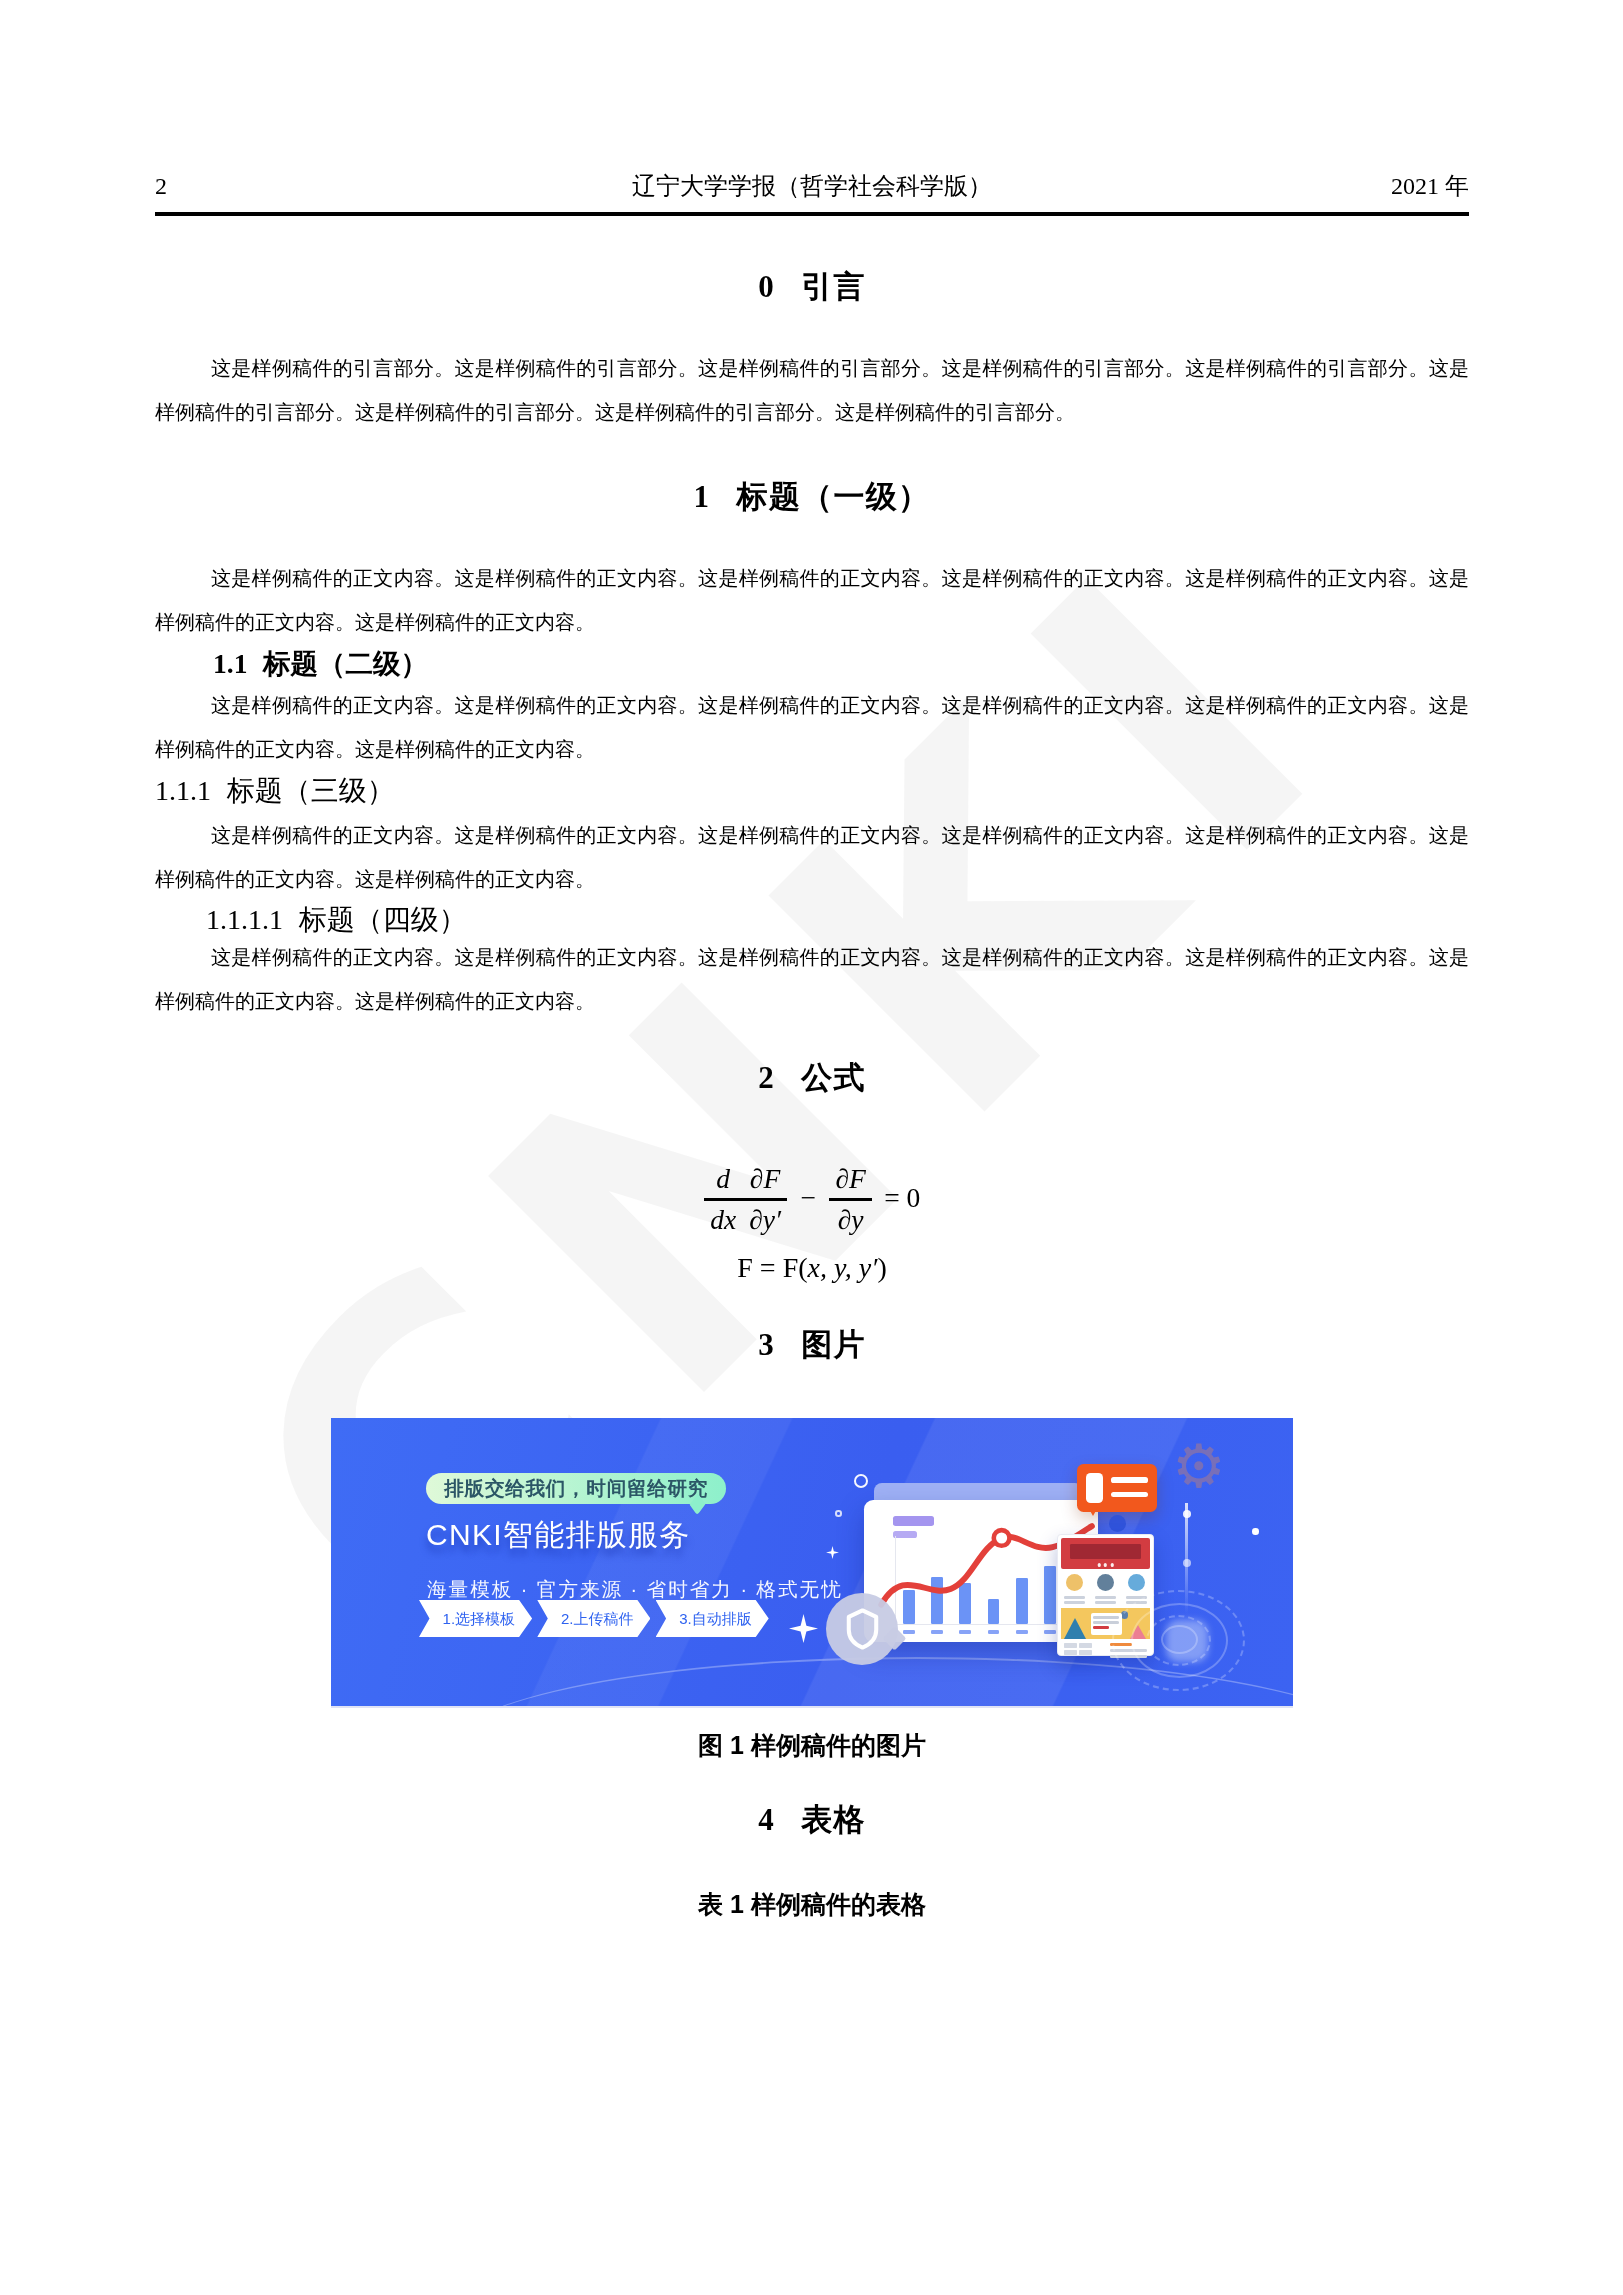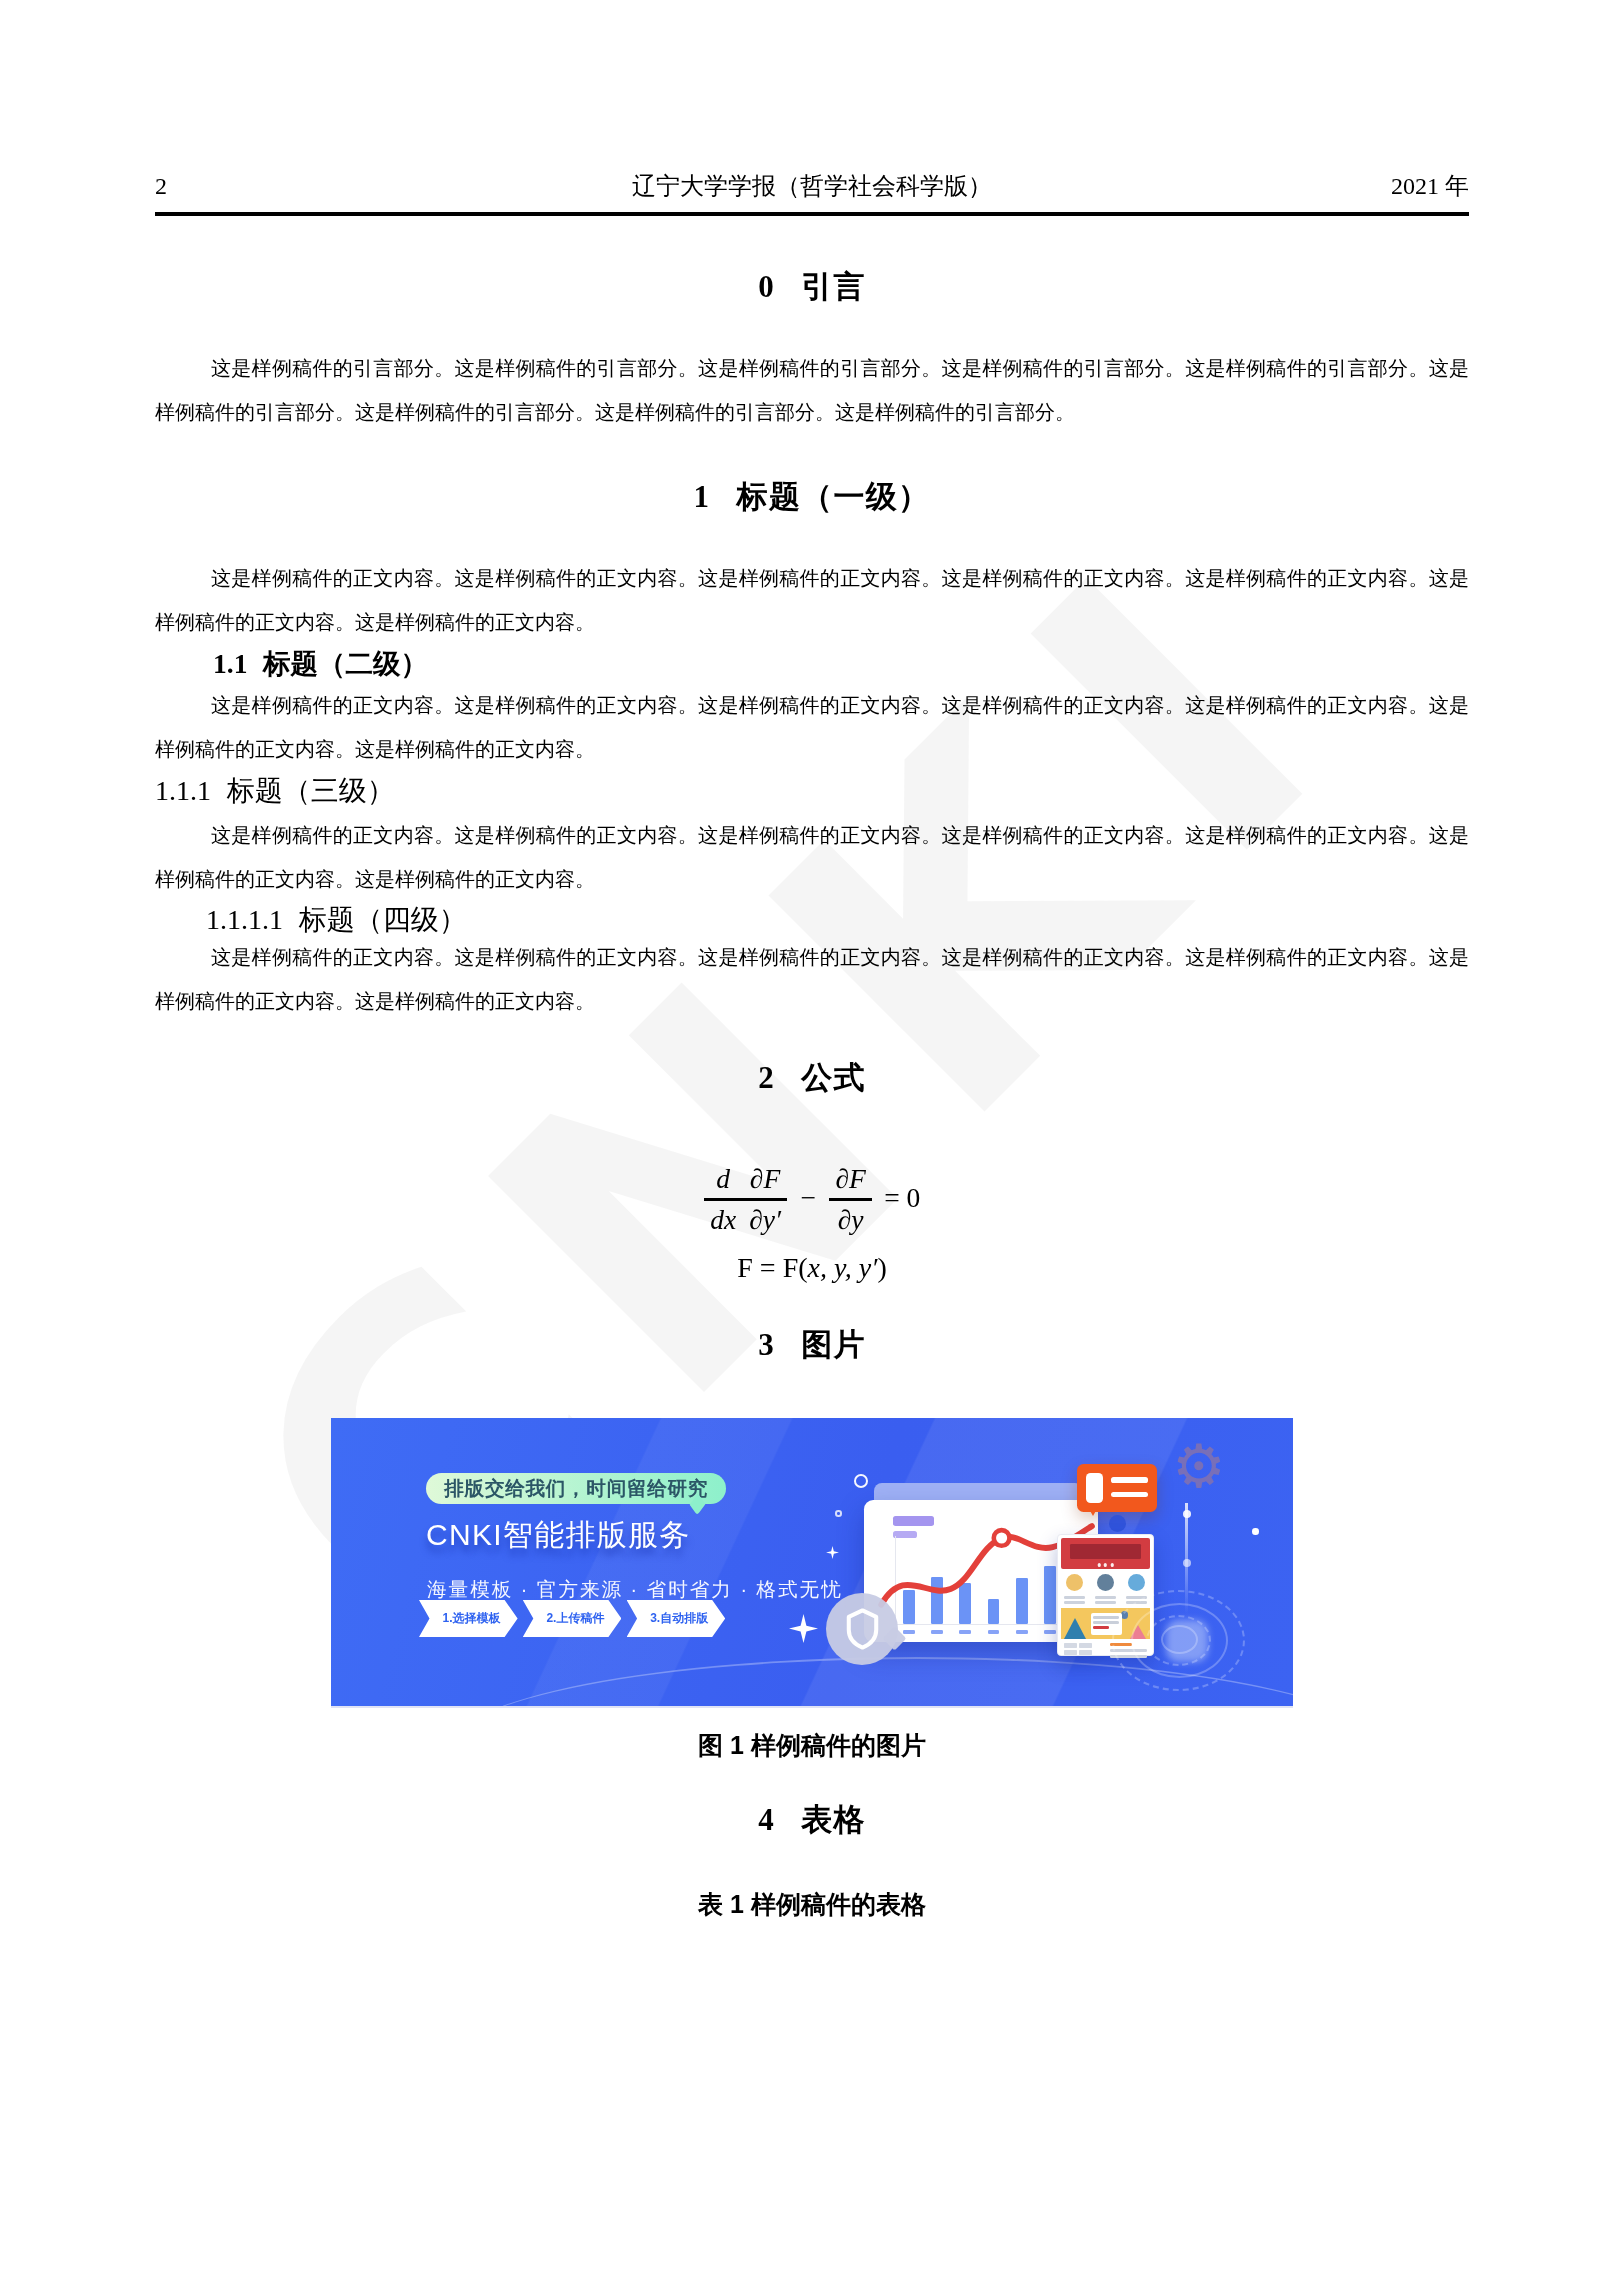--- a/index.html
+++ b/index.html
@@ -92,21 +92,21 @@
   .bubble:after { content:""; position:absolute; right:22px; bottom:-7.2px; width:13px; height:13px;
     background:#8df0cb; transform:rotate(55deg) skewX(18deg); border-radius:0 0 3.3px 0; }
 
   .b-title { position:absolute; left:95px; top:97px; font-size:30px; font-weight:normal;
     color:#fff; letter-spacing:1.3px; text-shadow:0 6.5px 7.9px rgba(17,42,165,0.55); }
   .b-sub { position:absolute; left:96px; top:158px; font-size:19.6px;
     color:rgba(255,255,255,0.95); letter-spacing:2px; }
 
   .steps { position:absolute; left:88px; top:182px; display:flex; gap:5.2px; }
   .step { height:37px; line-height:37px; padding:0 17px 0 23.6px; background:#fff;
-    color:#2e62f0; font-weight:bold; font-size:12px;
+    color:#2e62f0; font-weight:normal; font-size:15px;
     clip-path:polygon(0 0, calc(100% - 13px) 0, 100% 50%, calc(100% - 13px) 100%, 0 100%, 10.5px 50%); }
 
   .ring  { position:absolute; left:523px; top:56px; width:14.4px; height:14.4px;
     border:2.6px solid rgba(255,255,255,0.95); border-radius:50%; }
   .dotring { position:absolute; left:504px; top:92px; width:6.5px; height:6.5px;
     border:2px solid rgba(255,255,255,0.8); border-radius:50%; }
   .dot1 { position:absolute; left:921px; top:110px; width:6.5px; height:6.5px;
     background:#fff; border-radius:50%; }
   .gear { position:absolute; left:841px; top:18.3px; font-size:60px; line-height:60px;
     color:rgba(245,140,70,0.33); font-family:"DejaVu Sans",sans-serif; }

